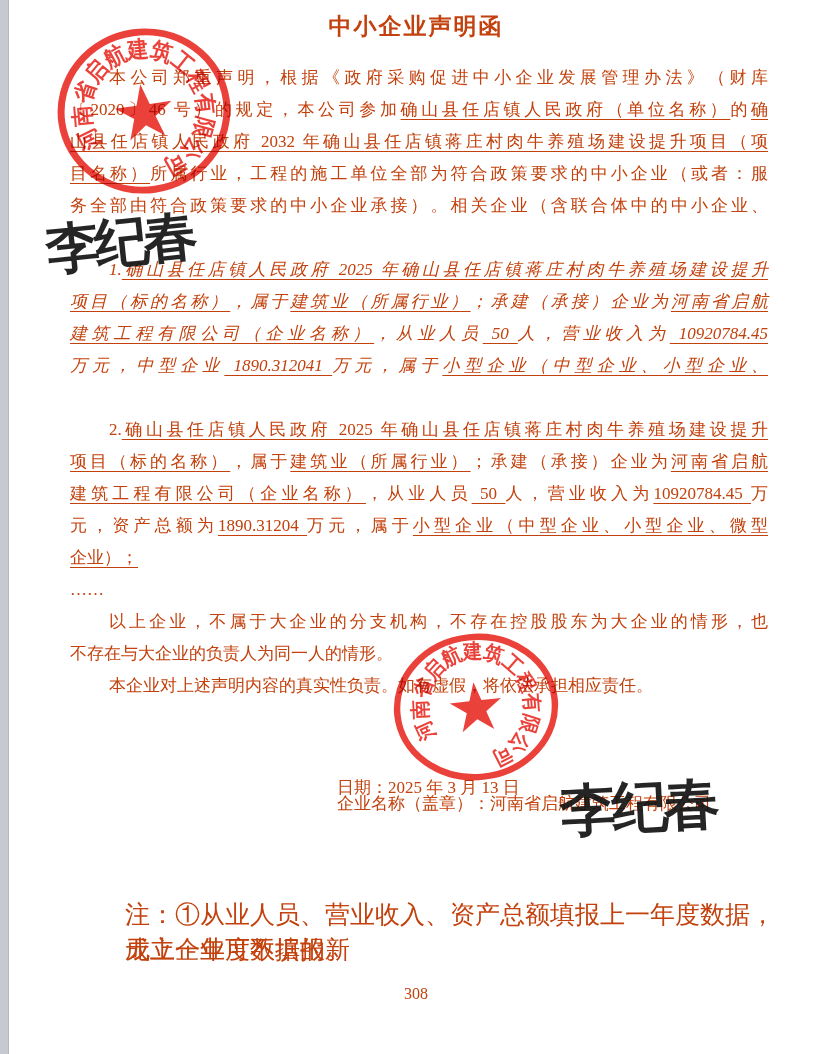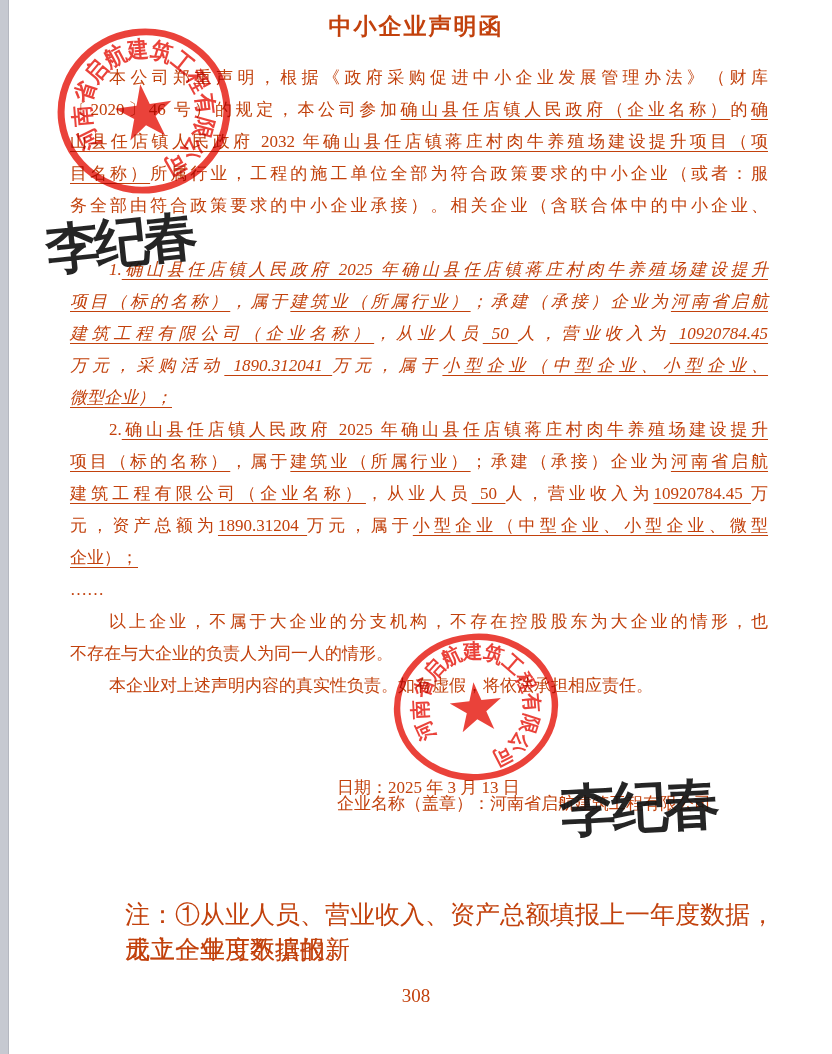--- a/index.html
+++ b/index.html
@@ -33,21 +33,21 @@
   .u{text-decoration:underline;text-underline-offset:4px;text-decoration-thickness:1.2px;}
   .company-line,.date-line{
     position:absolute;left:337px;height:32px;line-height:32px;font-size:17px;
   }
   .company-line{top:760px;margin-top:28px;}
   .date-line{top:772px;}
   .note-block{position:absolute;left:125px;top:897px;width:650px;}
   .note-line{height:35px;line-height:35px;font-size:25px;}
   .page-number{
     position:absolute;top:985px;left:0;right:0;
-    text-align:center;font-size:19px;
+    text-align:center;font-size:16px;
   }
   .seal{position:absolute;mix-blend-mode:multiply;opacity:.88;}
   .seal-top{left:56px;top:28px;}
   .seal-bottom{left:393px;top:633px;}
   .sig{position:absolute;opacity:.92;}
   .sig-top{left:40px;top:196px;}
   .sig-bottom{left:550px;top:760px;}
   .sig text{
     font-family:"Liberation Serif", serif;
     font-weight:600;fill:#131313;
@@ -58,31 +58,30 @@
 
 <div class="page">
 
   <div class="edge-strip"></div>
 
   <div class="doc-title">中小企业声明函</div>
 
   <div class="text-column">
       <div class="block" style="top: 62px;">
         <div class="tl j ind"><span>本公司郑重声明，根据《政府采购促进中小企业发展管理办法》（财库</span></div>
-        <div class="tl j"><span>〔2020〕46 号）的规定，本公司参加</span><span class="u">确山县任店镇人民政府（企业名称）</span><span>的</span><span class="u">确</span></div>
+        <div class="tl j"><span>〔2020〕46 号）的规定，本公司参加</span><span class="u">确山县任店镇人民政府（单位名称）</span><span>的</span><span class="u">确</span></div>
         <div class="tl j"><span class="u">山县任店镇人民政府 2032 年确山县任店镇蒋庄村肉牛养殖场建设提升项目（项</span></div>
         <div class="tl j"><span class="u">目名称）</span><span>所属行业，工程的施工单位全部为符合政策要求的中小企业（或者：服</span></div>
         <div class="tl j"><span>务全部由符合政策要求的中小企业承接）。相关企业（含联合体中的中小企业、</span></div>
       </div>
       <div class="block" style="top: 254px; font-style: italic;">
         <div class="tl j ind"><span>1.</span><span class="u">确山县任店镇人民政府 2025 年确山县任店镇蒋庄村肉牛养殖场建设提升</span></div>
         <div class="tl j"><span class="u">项目（标的名称）</span><span>，属于</span><span class="u">建筑业（所属行业）</span><span>；承建（承接）企业为</span><span class="u">河南省启航</span></div>
         <div class="tl j"><span class="u">建筑工程有限公司（企业名称）</span><span>，从业人员</span><span class="u"> 50 </span><span>人，营业收入为</span><span class="u"> 10920784.45</span></div>
-        <div class="tl j"><span>万元，采购活动</span><span class="u"> 1890.312041 </span><span>万元，属于</span><span class="u">小型企业（中型企业、小型企业、</span></div>
-        <div class="tl"><span class="u">微型企业）；</span></div>
+        <div class="tl j"><span>万元，中型企业</span><span class="u"> 1890.312041 </span><span>万元，属于</span><span class="u">小型企业（中型企业、小型企业、</span></div>
       </div>
       <div class="block" style="top: 414px;">
         <div class="tl j ind"><span>2.</span><span class="u">确山县任店镇人民政府 2025 年确山县任店镇蒋庄村肉牛养殖场建设提升</span></div>
         <div class="tl j"><span class="u">项目（标的名称）</span><span>，属于</span><span class="u">建筑业（所属行业）</span><span>；承建（承接）企业为</span><span class="u">河南省启航</span></div>
         <div class="tl j"><span class="u">建筑工程有限公司（企业名称）</span><span>，从业人员</span><span class="u"> 50 </span><span>人，营业收入为</span><span class="u">10920784.45 </span><span>万</span></div>
         <div class="tl j"><span>元，资产总额为</span><span class="u">1890.31204 </span><span>万元，属于</span><span class="u">小型企业（中型企业、小型企业、微型</span></div>
         <div class="tl"><span class="u">企业）；</span></div>
       </div>
       <div class="block" style="top: 574px;">
         <div class="tl"><span>……</span></div>

